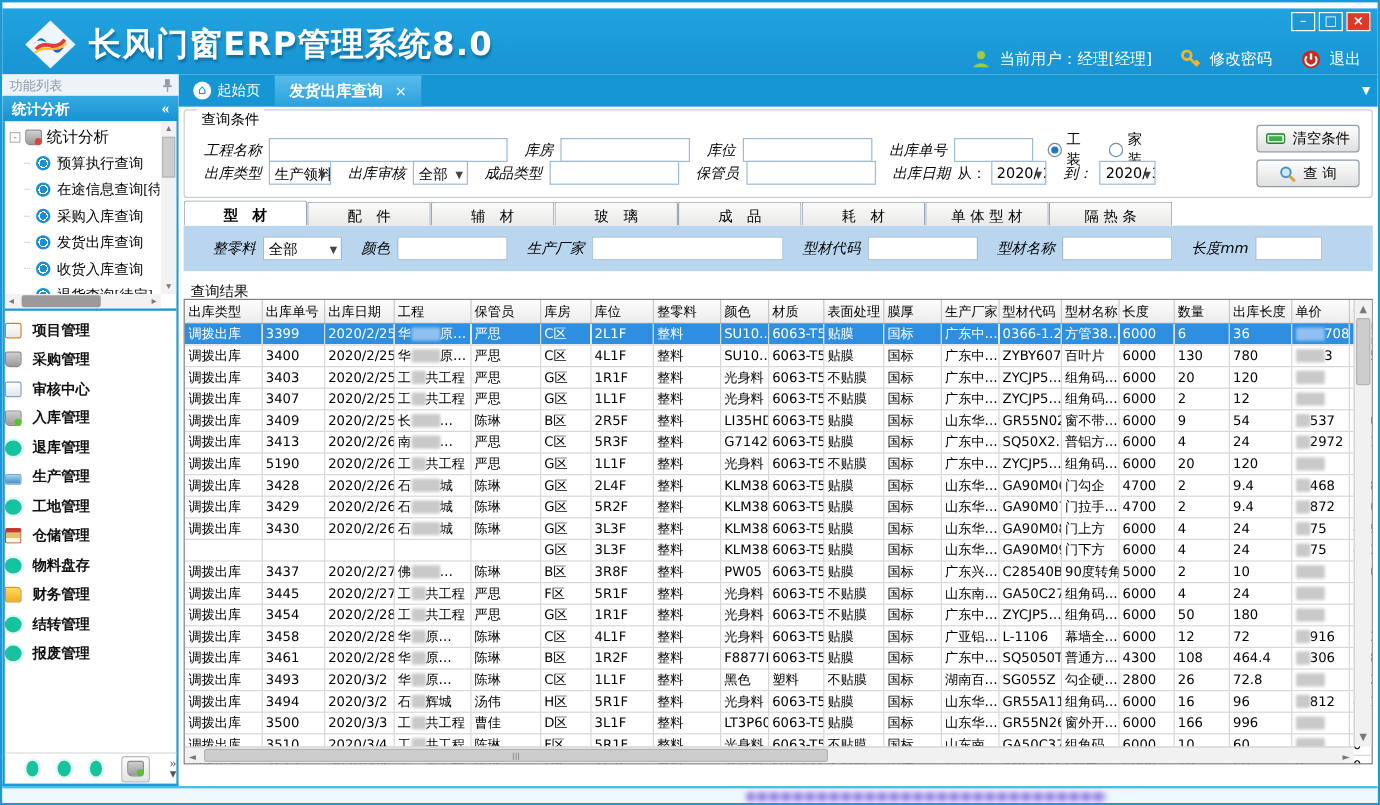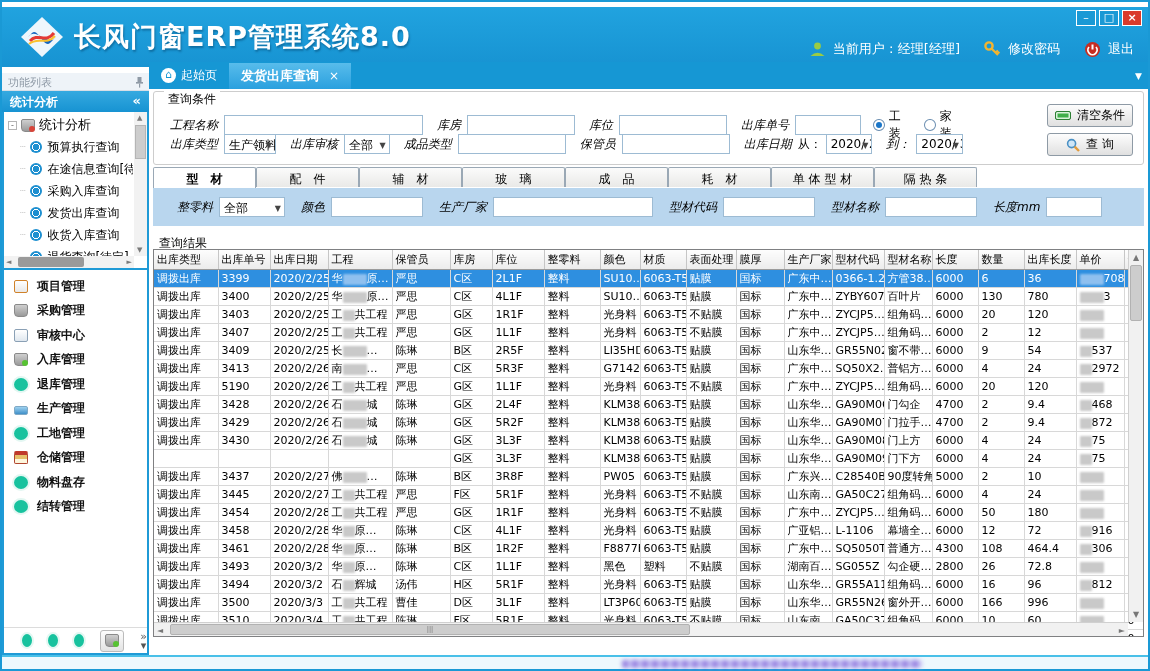--- a/index.html
+++ b/index.html
@@ -15,21 +15,21 @@
   .win-btns { position:absolute; right:6px; top:3px; display:flex; gap:3px; }
   .win-btn { width:20px; height:16px; border:1px solid #fff; background:#1a99d5; color:#fff;
     font-size:11px; line-height:13px; text-align:center; cursor:pointer; }
   .win-btn.close { background:#d93a2b; font-weight:bold; }
   .user-area { position:absolute; right:14px; top:33px; display:flex; align-items:center; gap:7px;
     color:#fff; font-size:13px; }
   .user-area .gap { width:10px; }
   .ico-svg { display:inline-block; vertical-align:middle; }
 
   
-  .sidebar { position:absolute; left:0; top:71px; width:147px; bottom:14px; background:#fff; }
+  .sidebar { position:absolute; left:0; top:60px; width:147px; bottom:14px; background:#fff;font-family:Liberation Serif, serif; }
   .fl-header { height:18px; background:#eef3f8; border-bottom:1px solid #d7dee6; color:#8f9aa6;
     font-size:11px; padding:2px 6px; position:relative; }
   .pin { position:absolute; right:5px; top:3px; }
   .group-header { height:21px; background:linear-gradient(#35a9e0,#1793d2); color:#fff; font-weight:bold;
     font-size:12px; padding:3px 8px; position:relative; }
   .group-header .collapse { position:absolute; right:8px; top:2px; font-weight:bold; font-size:13px; cursor:pointer; }
   .sidebar-body { position:absolute; top:39px; bottom:0; left:0; right:0; border:2px solid #1f9ad6;
     border-top:none; display:flex; flex-direction:column; }
   .tree-box { position:relative; height:158px; border-bottom:2px solid #1f9ad6; overflow:hidden; }
   .tree-inner { position:absolute; left:2px; top:2px; right:14px; bottom:12px; overflow:hidden; }
@@ -39,21 +39,21 @@
     padding-left:14px; white-space:nowrap; cursor:pointer; }
   .dash { color:#c9c9c9; font-size:9px; }
   .blue-dot { width:12px; height:12px; border-radius:50%; flex:0 0 12px;
     background:radial-gradient(circle at 50% 50%, #1d8fd0 0 3px, #fff 3px 4px, #1d8fd0 4px 6px); }
   .tree-vscroll { position:absolute; right:0; top:0; width:13px; bottom:12px; background:#f2f2f2; }
   .tree-vscroll .thumb { position:absolute; left:1px; right:1px; top:13px; height:34px; background:#cdcdcd; border:1px solid #b5b5b5; }
   .tree-hscroll { position:absolute; left:0; bottom:0; height:12px; right:13px; background:#f2f2f2; }
   .tree-hscroll .thumb { position:absolute; top:1px; bottom:1px; left:14px; width:66px; background:#9a9a9a; border-radius:2px; }
   .sb-arrow { position:absolute; font-size:7px; color:#7a7a7a; }
   .menu-list { flex:1; overflow:hidden; padding-top:4px; }
-  .menu-item { display:flex; align-items:center; gap:9px; height:24.5px; padding-left:10px;
+  .menu-item { display:flex; align-items:center; gap:9px; height:24.5px; 
     font-size:12px; font-weight:bold; color:#111; cursor:pointer; }
   .mi-ico { width:14px; height:13px; flex:0 0 14px; border-radius:2px; }
   .mi-dot { border-radius:50%; width:13px; height:13px; background:#17c29e; box-shadow:0 0 0 2px #e3f7f2; }
   .mi-clip { background:linear-gradient(#fff,#e8e8e8); border:1px solid #d0822a; }
   .mi-clip2 { background:linear-gradient(#fff,#dfe7ef); border:1px solid #8aa0b5; }
   .mi-cart { background:linear-gradient(#cfcfcf,#9a9a9a); border:1px solid #8a8a8a; border-radius:2px 2px 4px 4px; }
   .mi-cart.green::after { content:""; display:block; width:6px; height:6px; margin:6px 0 0 7px; border-radius:50%; background:#57c232; }
   .mi-cart.red::after { content:""; display:block; width:6px; height:6px; margin:6px 0 0 7px; border-radius:50%; background:#d8453a; }
   .mi-machine { background:linear-gradient(#9ed2f0,#3f8fc8); border:1px solid #7fa9c6; height:9px; margin-top:3px; }
   .mi-home { background:linear-gradient(#e5c06a 55%,#fdf6dd 55%); border:1px solid #b0452e; border-top:4px solid #c0392b; }
@@ -88,21 +88,21 @@
   .combo .ca { position:absolute; right:3px; top:6px; font-size:8px; color:#444; }
   .radio { width:12px; height:12px; border-radius:50%; border:1px solid #6a8db0; background:#fff; margin:0 4px 0 12px; position:relative; }
   .radio.on::after { content:""; position:absolute; left:2px; top:2px; width:6px; height:6px; border-radius:50%; background:#1b76c8; }
   .btn-col { position:absolute; right:10px; top:12px; display:flex; flex-direction:column; gap:6px;justify-content:space-between; }
   .wbtn { width:86px; height:23px; background:linear-gradient(#fdfdfd,#e0e0e0); border:1px solid #8e9aa5; border-radius:3px;
     font-size:12px; color:#000; display:flex; align-items:center; justify-content:center; gap:6px; cursor:pointer; }
   .ico-clear { width:16px; height:9px; background:#3fae49; border:1px solid #2c7e34; border-radius:2px; box-shadow:inset 0 0 0 1.5px #d9f2da; }
 
   
   .mat-area { position:absolute; left:4px; right:4px; top:78px; height:64px; }
-  .mat-tabs { display:flex; height:21px; }
+  .mat-tabs { display:flex; height:21px; align-items:flex-end; }
   .mat-tab { min-width:103px; text-align:center; font-size:12px; color:#000; border:1px solid #9aa8b5; border-bottom:none;
     background:linear-gradient(#fbfbfb,#e9e9e7); height:20px; padding-top:3px; cursor:pointer; border-radius:2px 2px 0 0; }
   .mat-tab.active { background:#fff; height:21px; font-weight:bold; }
   .mat-filter { height:38px; background:#b9d6ee; display:flex; align-items:center; font-size:12px; padding-left:8px; }
   .mat-filter .q-label { margin:0 6px 0 16px; }
 
   
   .res-label { position:absolute; left:10px; top:146px; font-size:12px; color:#000; }
   .res-box { position:absolute; left:4px; right:4px; top:160px; bottom:18px; border:1px solid #7f8082; overflow:hidden; }
   table.grid { border-collapse:collapse; table-layout:fixed; width:985px; font-size:11px; }
@@ -265,22 +265,30 @@
           </div>
           <div class="menu-item">
             <span class="mi-ico mi-home"></span>
             <span>仓储管理</span>
           </div>
           <div class="menu-item">
             <span class="mi-ico mi-dot"></span>
             <span>物料盘存</span>
           </div>
           <div class="menu-item">
+            <span class="mi-ico mi-folder"></span>
+            <span>财务管理</span>
+          </div>
+          <div class="menu-item">
             <span class="mi-ico mi-dot"></span>
             <span>结转管理</span>
+          </div>
+          <div class="menu-item">
+            <span class="mi-ico mi-dot"></span>
+            <span>报废管理</span>
           </div>
         </div>
 
       <div class="sb-bottom">
         <span class="mi-dot"></span>
         <span class="mi-dot"></span>
         <span class="mi-dot"></span>
         <span class="sb-tool-btn">
           <span class="mi-ico mi-cart green"></span>
         </span>

